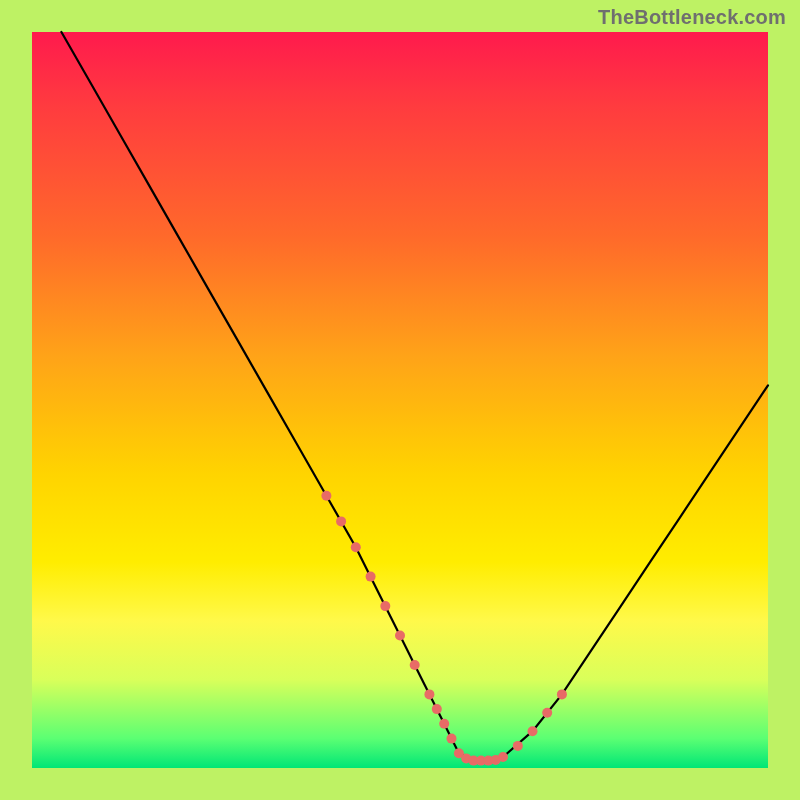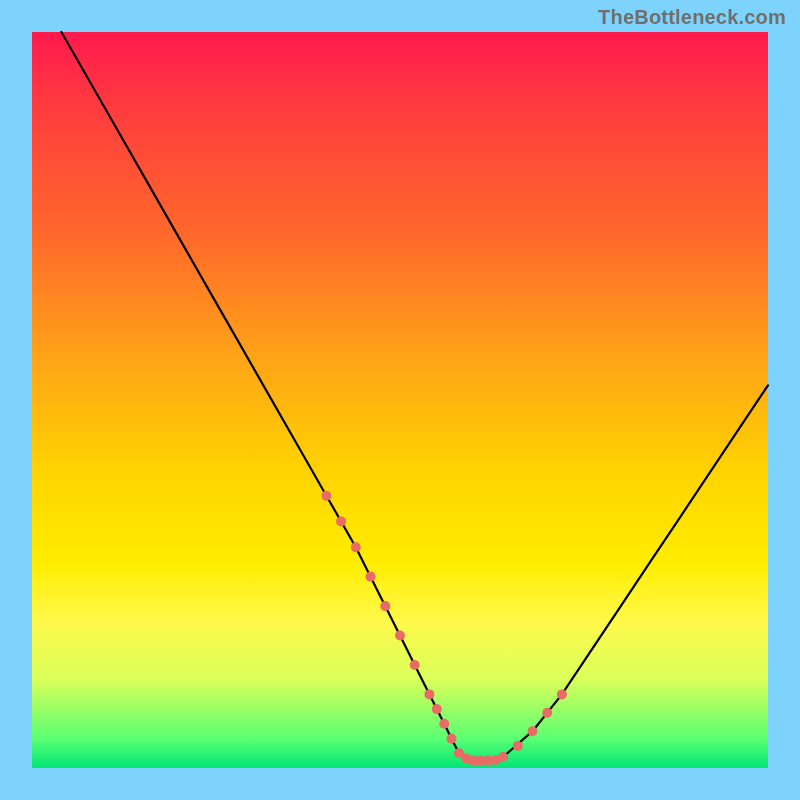--- a/index.html
+++ b/index.html
@@ -7,21 +7,21 @@
     padding: 0;
     width: 800px;
     height: 800px;
     background: #000;
     overflow: hidden;
     font-family: Arial, Helvetica, sans-serif;
   }
   .frame {
     position: absolute;
     inset: 0;
-    background: #7dd3fc;
+    background: #bef264;
     padding-left: 32px;
   }
   .plot-area {
     position: absolute;
     left: 32px;
     top: 32px;
     width: 736px;
     height: 736px;
     
     background: linear-gradient(

